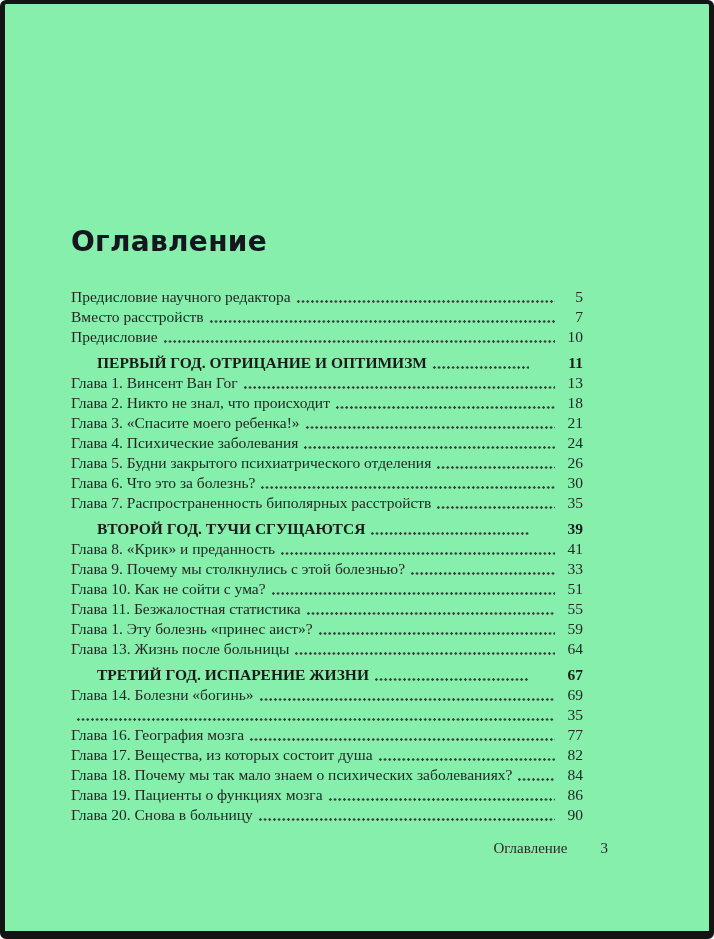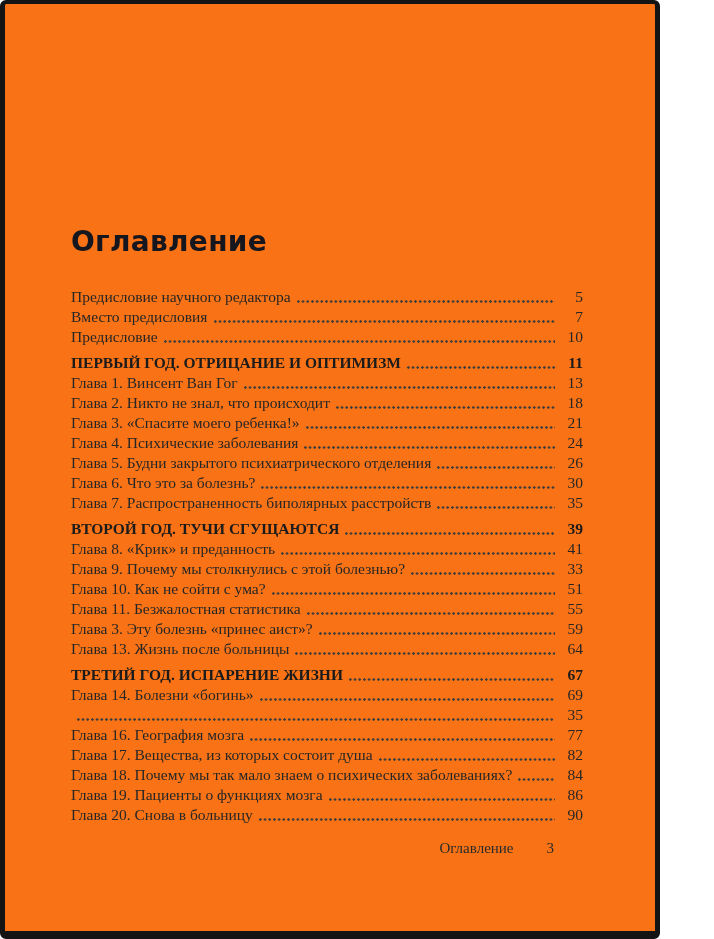--- a/index.html
+++ b/index.html
@@ -3,24 +3,24 @@
 <meta charset="utf-8">
 <style>
   html, body {
     margin: 0;
     padding: 0;
     background: #ffffff;
     font-family: "Liberation Serif", serif;
   }
   .page {
     position: relative;
-    width: 660px;
+    width: 714px;
     height: 939px;
     box-sizing: border-box;
-    background: #f97316;
+    background: #86efac;
     border-style: solid;
     border-color: #141414;
     border-width: 4px 5px 8px 5px;
     border-radius: 6px;
     overflow: hidden;
   }
   .title {
     position: absolute;
     left: 66px;
     top: 223px;
@@ -48,20 +48,21 @@
     line-height: 20px;
     height: 20px;
     overflow: hidden;
     justify-content: space-between;
   }
   .row .label { white-space: nowrap; }
   .row.header .label,
   .row.header .pnum {
     font-weight: 700;
     color: #1b1b1b;
+    margin-left: 26px;
   }
   .row .dots {
     flex: 1 1 auto;
     min-width: 6px;
     align-self: flex-end;
     height: 3px;
     margin: 0 4px 4px 5px;
     background-image: radial-gradient(circle, #3c3c3c 1.05px, rgba(0,0,0,0) 1.45px);
     background-size: 4.7px 3px;
     background-repeat: repeat-x;
@@ -92,21 +93,21 @@
 
   <div class="toc">
 
     <div class="toc-group">
       <div class="row">
         <span class="label">Предисловие научного редактора</span>
         <span class="dots"></span>
         <span class="pnum">5</span>
       </div>
       <div class="row">
-        <span class="label">Вместо предисловия</span>
+        <span class="label">Вместо расстройств</span>
         <span class="dots"></span>
         <span class="pnum">7</span>
       </div>
       <div class="row">
         <span class="label">Предисловие</span>
         <span class="dots"></span>
         <span class="pnum">10</span>
       </div>
     </div>
 
@@ -173,21 +174,21 @@
         <span class="label">Глава 10. Как не сойти с ума?</span>
         <span class="dots"></span>
         <span class="pnum">51</span>
       </div>
       <div class="row">
         <span class="label">Глава 11. Безжалостная статистика</span>
         <span class="dots"></span>
         <span class="pnum">55</span>
       </div>
       <div class="row">
-        <span class="label">Глава 3. Эту болезнь «принес аист»?</span>
+        <span class="label">Глава 1. Эту болезнь «принес аист»?</span>
         <span class="dots"></span>
         <span class="pnum">59</span>
       </div>
       <div class="row">
         <span class="label">Глава 13. Жизнь после больницы</span>
         <span class="dots"></span>
         <span class="pnum">64</span>
       </div>
     </div>
 

